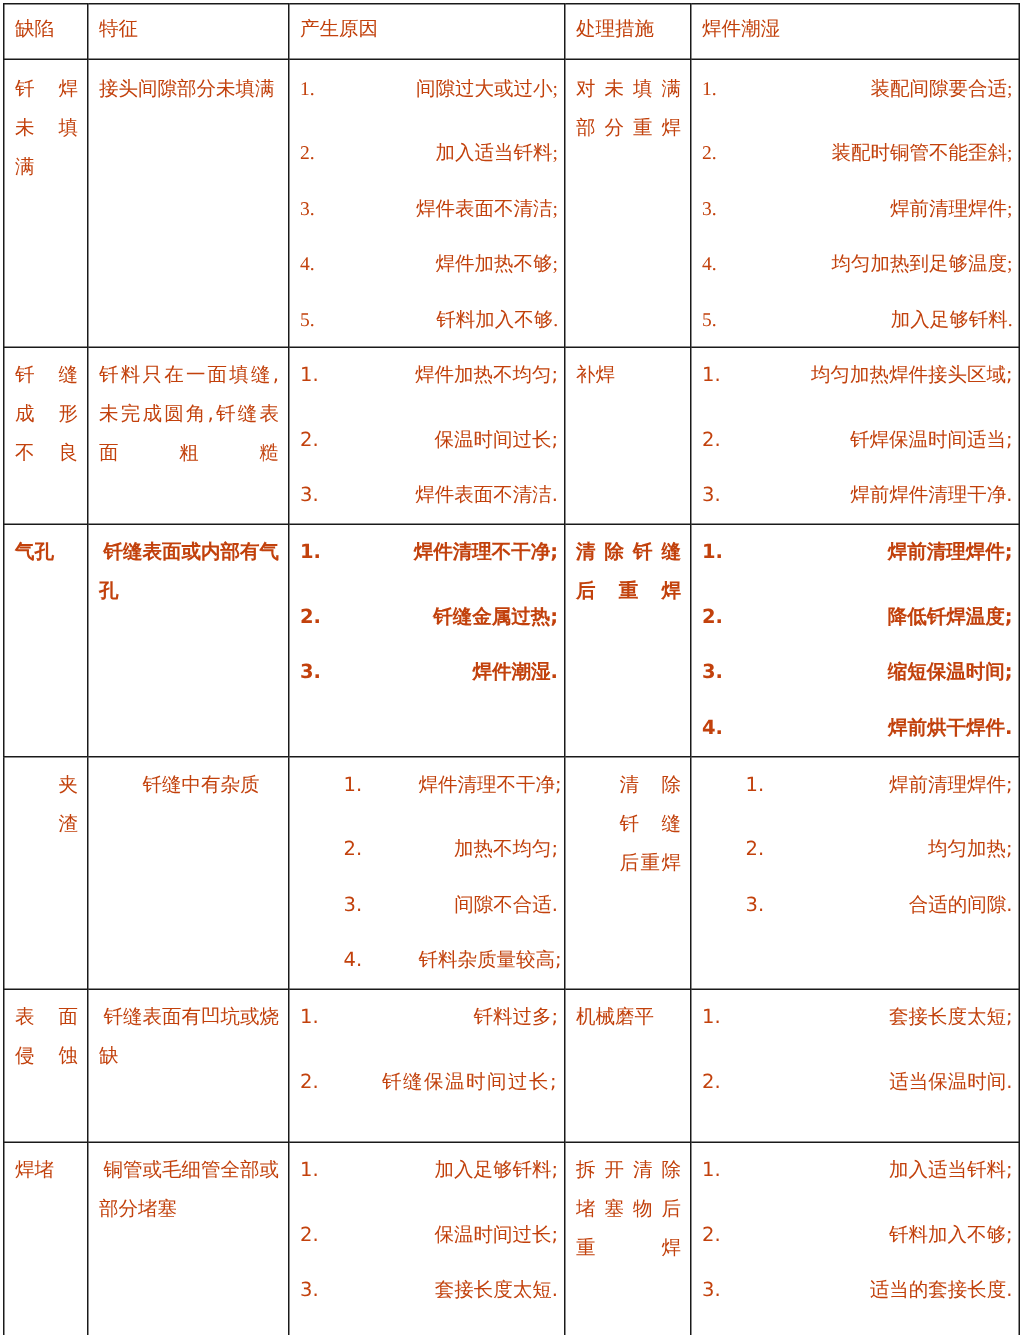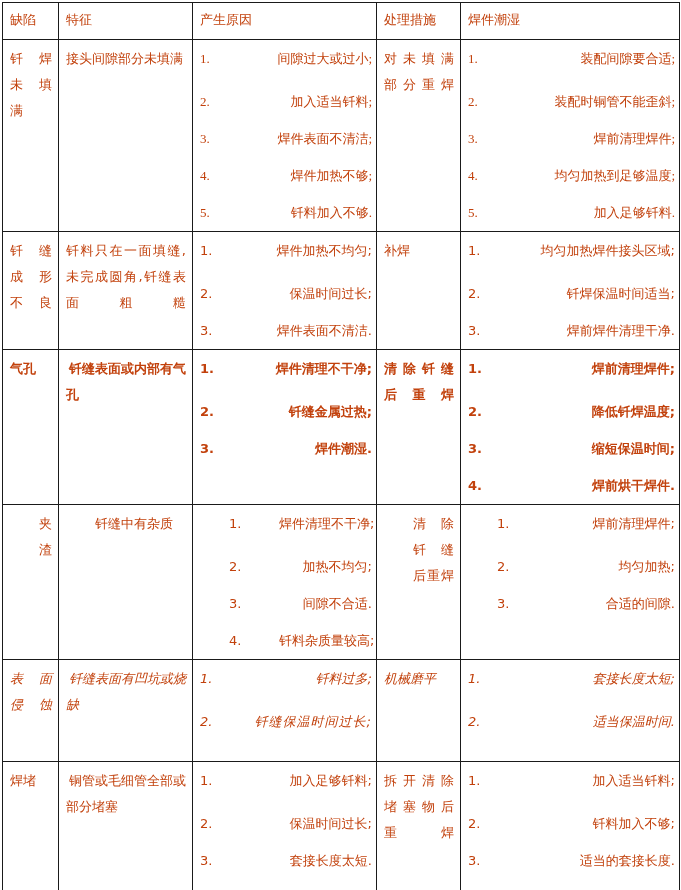--- a/index.html
+++ b/index.html
@@ -88,21 +88,21 @@
       white-space: normal;
       height: auto;
       line-height: 37px;
     }
     .list li.wrap .txt { letter-spacing: 1px; }
 
     tr.r1 td { height: 187px; font-family: Liberation Serif, serif; }
     tr.r2 td { height: 109px; }
     tr.r3 td { height: 149px; font-weight: bold; }
     tr.r4 td { height: 149px; padding-left: 36px; }
-    tr.r5 td { height: 101px; font-style: italic; }
+    tr.r5 td { height: 101px; }
     tr.r6 td { height: 147px; }
   </style>
 </head>
 <body>
 
 <table class="defects">
   <colgroup>
     <col class="c1">
       <col class="c2">
       <col class="c3">

